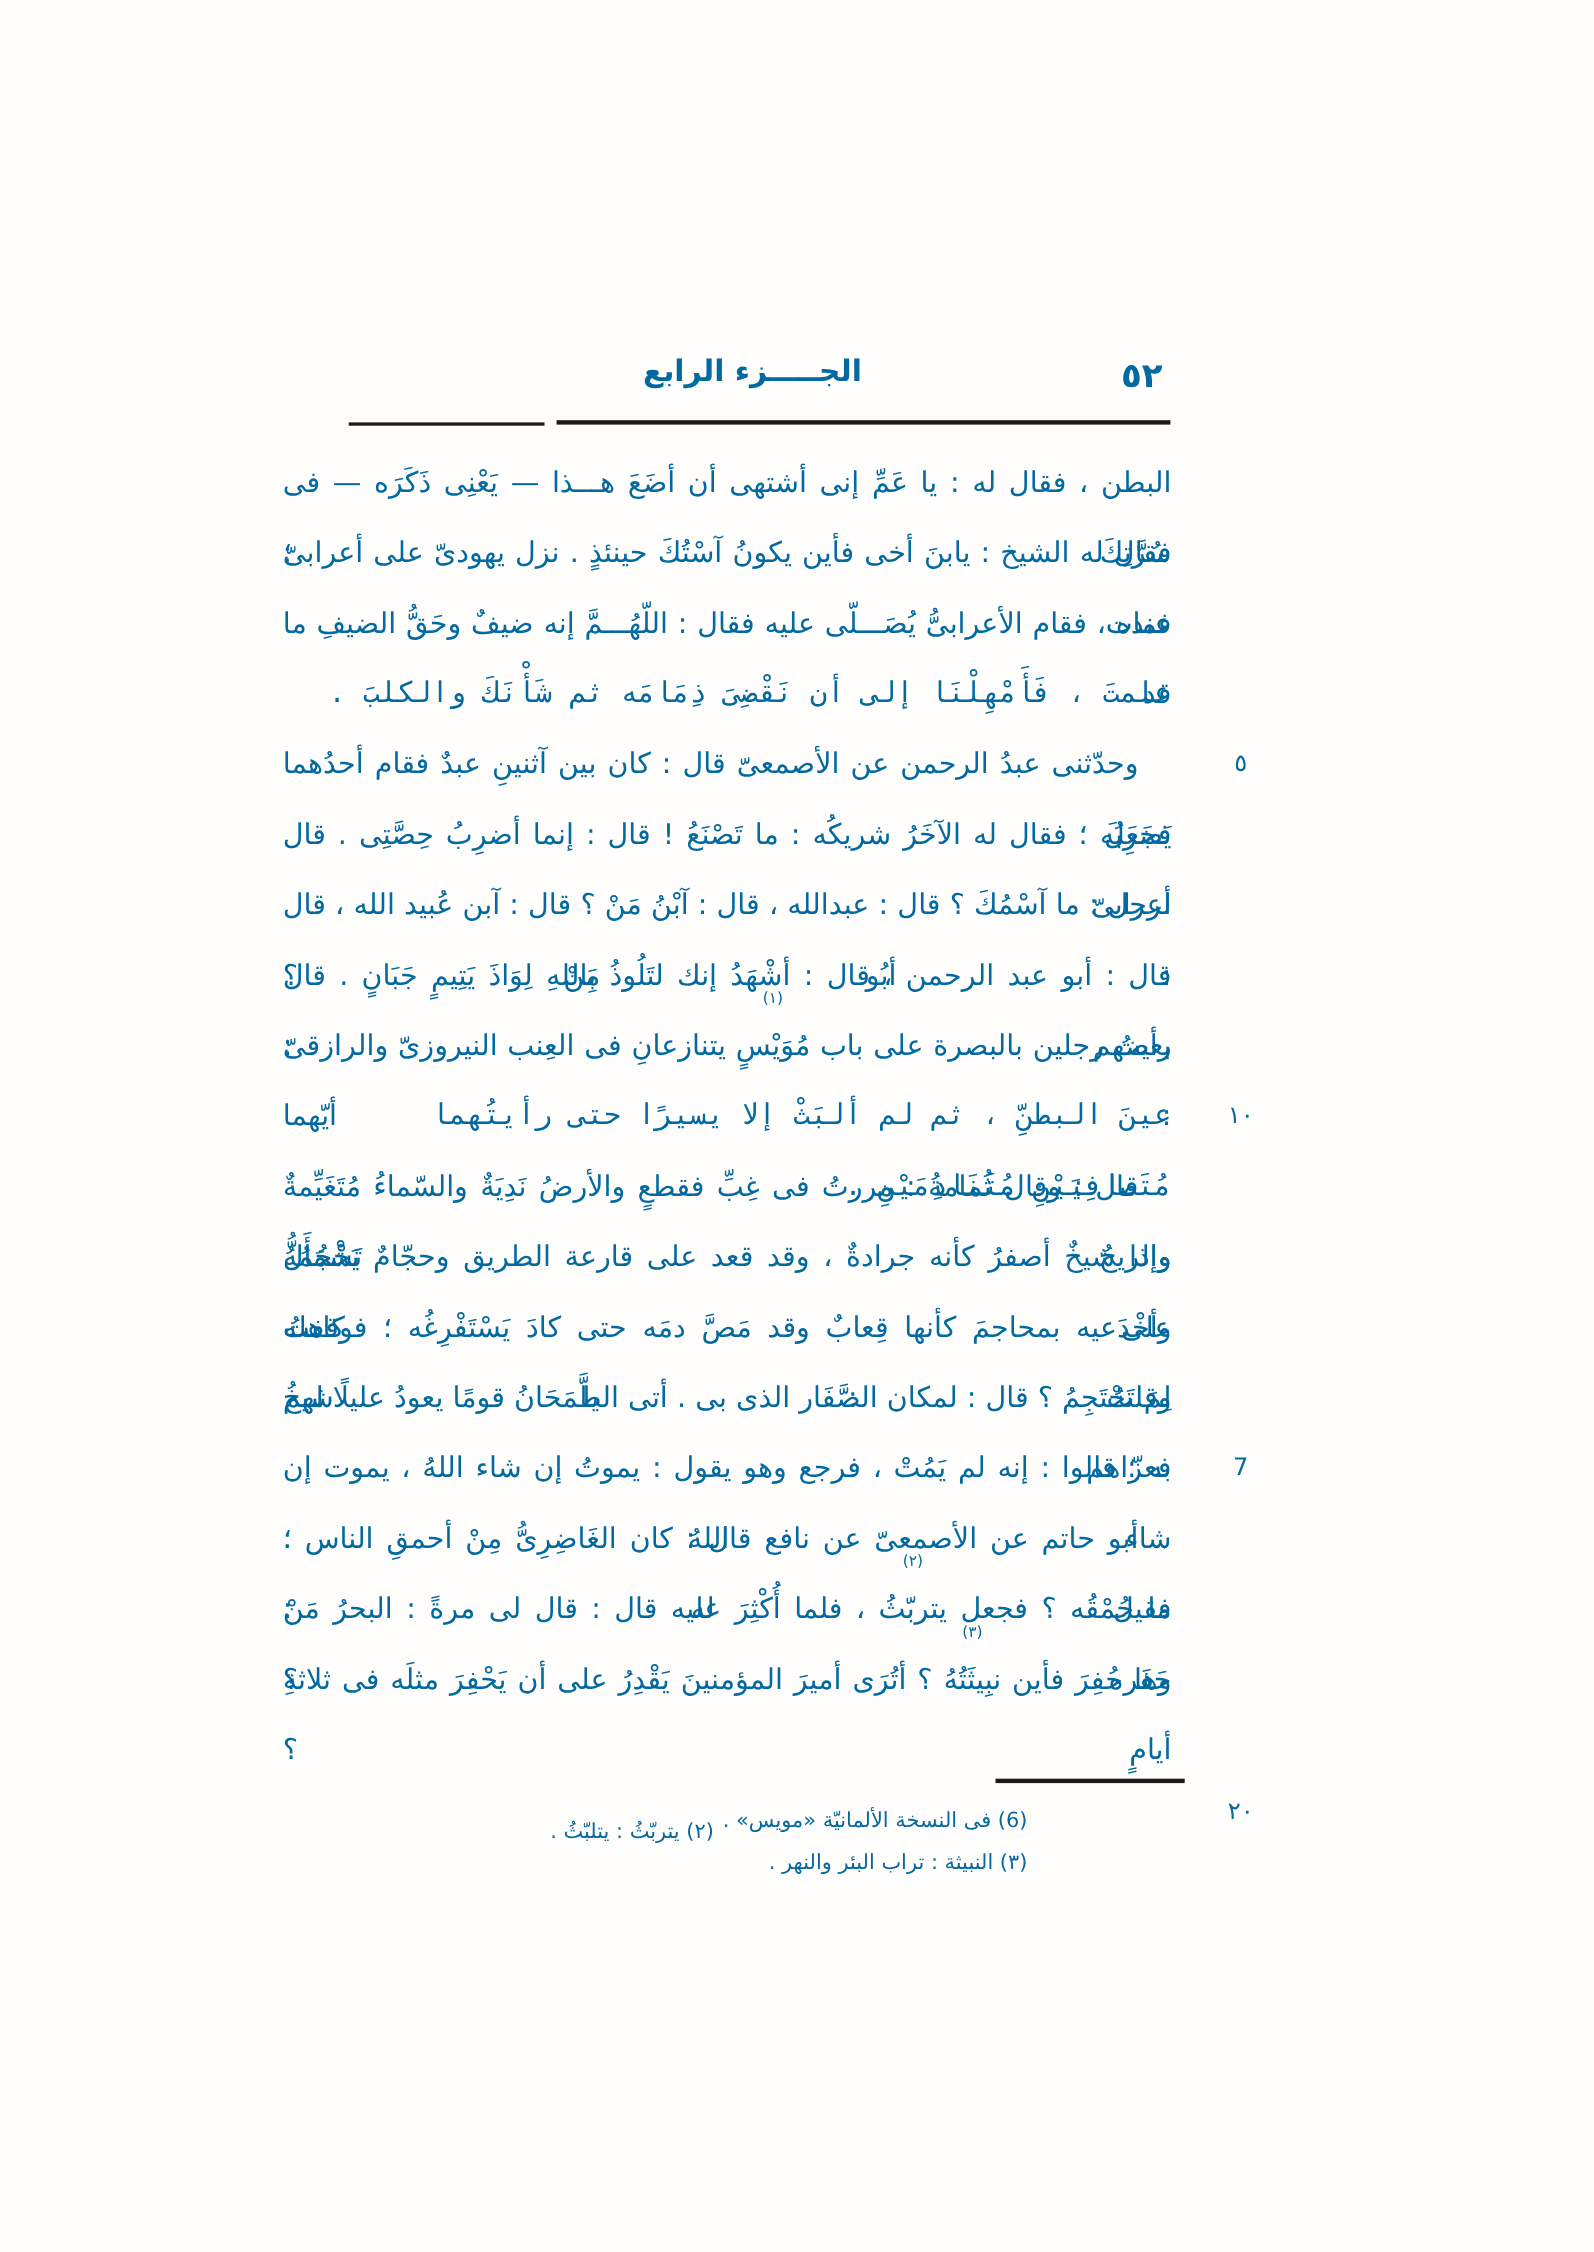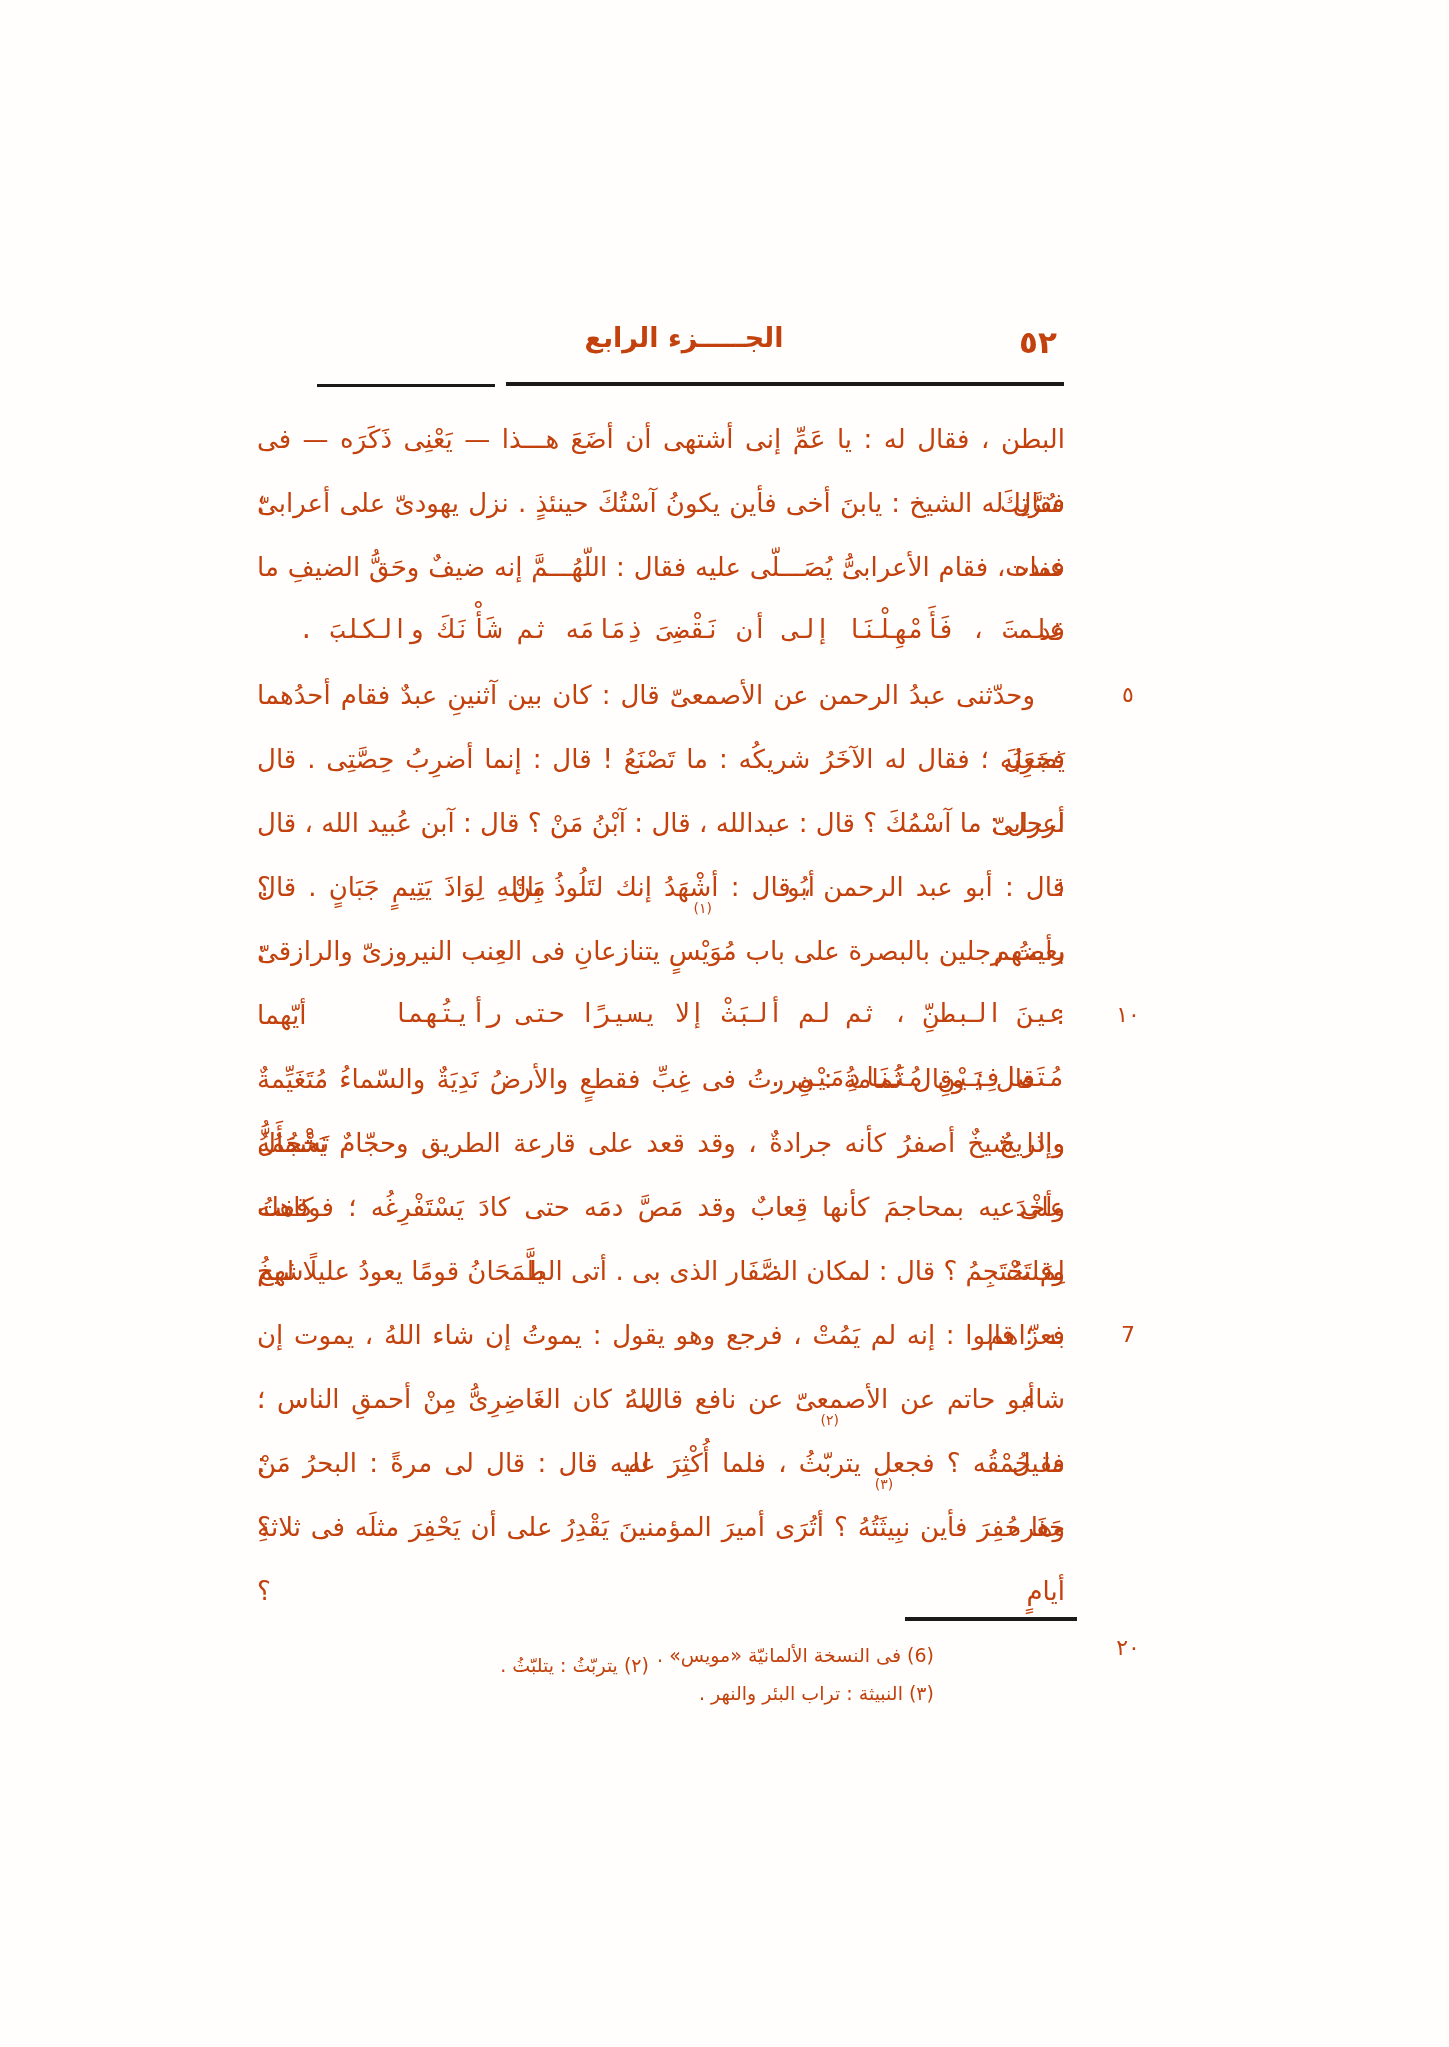--- a/index.html
+++ b/index.html
@@ -2,21 +2,21 @@
 <html lang="ar"><head>
 <meta charset="utf-8">
 <style>
   html,body{margin:0;padding:0;background:#ffffff;}
   .page{
     position:relative;
     width:1449px;height:2047px;
     background:#fffefd;
     overflow:hidden;
     font-family:"DejaVu Sans", sans-serif;
-    color:#c2410c;
+    color:#0369a1;
   }
   
   .hdr-title{
     position:absolute; top:322px; left:564px; width:240px;
     text-align:center; font-size:27px; font-weight:bold;
     direction:rtl;
   }
   .hdr-pagenum{
     position:absolute; top:324px; left:1003px; width:70px;
     text-align:center; font-size:31px; font-weight:bold;

